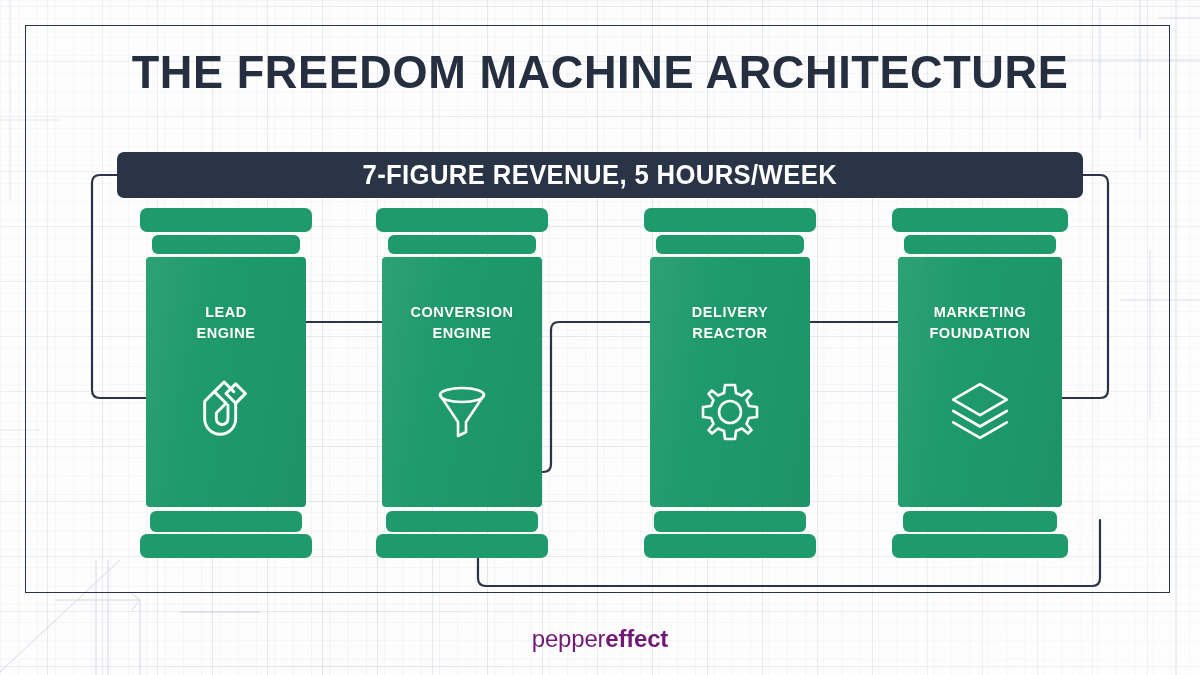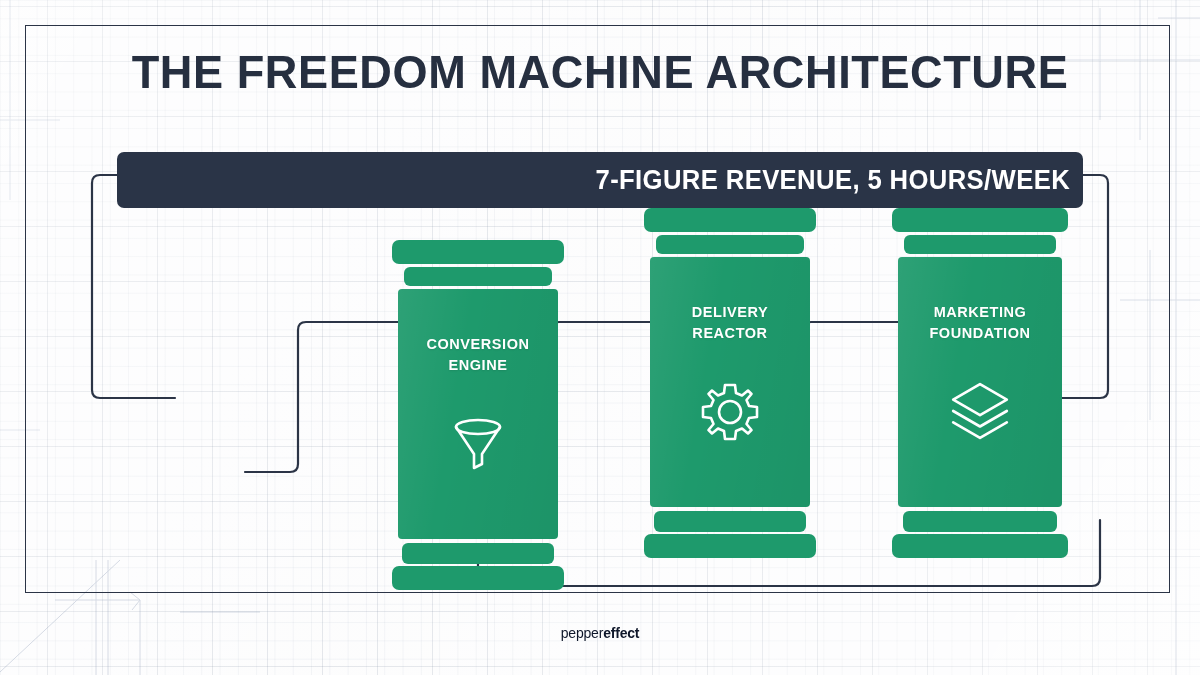--- a/index.html
+++ b/index.html
@@ -46,24 +46,24 @@
     font-size:47px;line-height:1;
     font-weight:700;letter-spacing:0.6px;
     color:#262f40;
     font-family:"Liberation Sans", sans-serif;
     transform:scaleX(0.96);
     white-space:nowrap;
   }
 
   
   .banner{
-    position:absolute;left:117px;top:152px;width:966px;height:56px;
+    position:absolute;left:117px;top:152px;width:966px;height:46px;
     background:#2a3447;
     border-radius:7px;
-    display:flex;align-items:center;justify-content:flex-end;
+    display:flex;align-items:center;justify-content:center;
     z-index:6;
   }
   .banner-text{
     color:#ffffff;font-size:27px;font-weight:700;letter-spacing:0.4px;
     transform:scaleX(0.95);
     white-space:nowrap;
   }
 
   
   .wires{position:absolute;left:0;top:0;width:1200px;height:675px;z-index:3;}
@@ -90,21 +90,21 @@
     letter-spacing:0.55px;z-index:2;
     text-shadow:0 1px 2px rgba(0,0,0,0.10);
   }
   .p-icon{
     position:absolute;left:0;width:100%;display:flex;justify-content:center;z-index:2;
   }
 
   
   .logo{
     position:absolute;left:0;top:625px;width:1200px;text-align:center;
-    font-size:14px;color:#0f172a;letter-spacing:-0.2px;
+    font-size:24px;color:#701a75;letter-spacing:-0.2px;
   }
   .logo .lt{font-weight:400;}
   .logo .bd{font-weight:700;}
 </style>
 </head>
 <body>
 
 <div id="stage">
 
   <div class="grid-minor"></div>
@@ -155,22 +155,43 @@
       <path d="M1078 175 L1100 175 Q1108 175 1108 183 L1108 390 Q1108 398 1100 398 L1025 398"></path>
 
       <path d="M478 550 L478 578 Q478 586 486 586 L1092 586 Q1100 586 1100 578 L1100 520"></path>
     </g>
   </svg>
 
   <div class="banner">
     <span class="banner-text">7-FIGURE REVENUE, 5 HOURS/WEEK</span>
   </div>
 
-
-  <div class="pillar" id="pillar-1" style="left:392px;top:208px;width:172px;height:348px;margin-top:32px;">
+  <div class="pillar" id="pillar-0" style="left:140px;top:208px;width:172px;height:348px;">
+    <div class="cap-a"></div>
+    <div class="cap-b"></div>
+    <div class="shaft" style="height:250px;"></div>
+    <div class="base-b" style="top:303px;"></div>
+    <div class="base-a" style="top:326px;"></div>
+    <div class="p-label" style="top:94px;">
+      <span>LEAD</span><br>
+      <span>ENGINE</span>
+    </div>
+    <div class="p-icon" style="top:172px;">
+      <svg width="62" height="62" viewBox="0 0 64 64" fill="none" stroke="#ffffff" stroke-width="3" stroke-linecap="round" stroke-linejoin="round">
+        <path d="M20 12 L10 22 L10 40 a16 16 0 0 0 32 0 L42 24"></path>
+        <path d="M20 12 L32 24"></path>
+        <path d="M42 24 L52 14"></path>
+        <path d="M32 24 L22 34 L22 40 a6 6 0 0 0 12 0 L34 26"></path>
+        <path d="M52 14 L42 4 L32 14 L42 24 Z"></path>
+        <path d="M20 12 L30 2 L40 12"></path>
+      </svg>
+    </div>
+  </div>
+
+  <div class="pillar" id="pillar-1" style="left:376px;top:208px;width:172px;height:348px;">
     <div class="cap-a"></div>
     <div class="cap-b"></div>
     <div class="shaft" style="height:250px;"></div>
     <div class="base-b" style="top:303px;"></div>
     <div class="base-a" style="top:326px;"></div>
     <div class="p-label" style="top:94px;">
       <span>CONVERSION</span><br>
       <span>ENGINE</span>
     </div>
     <div class="p-icon" style="top:170px;">

